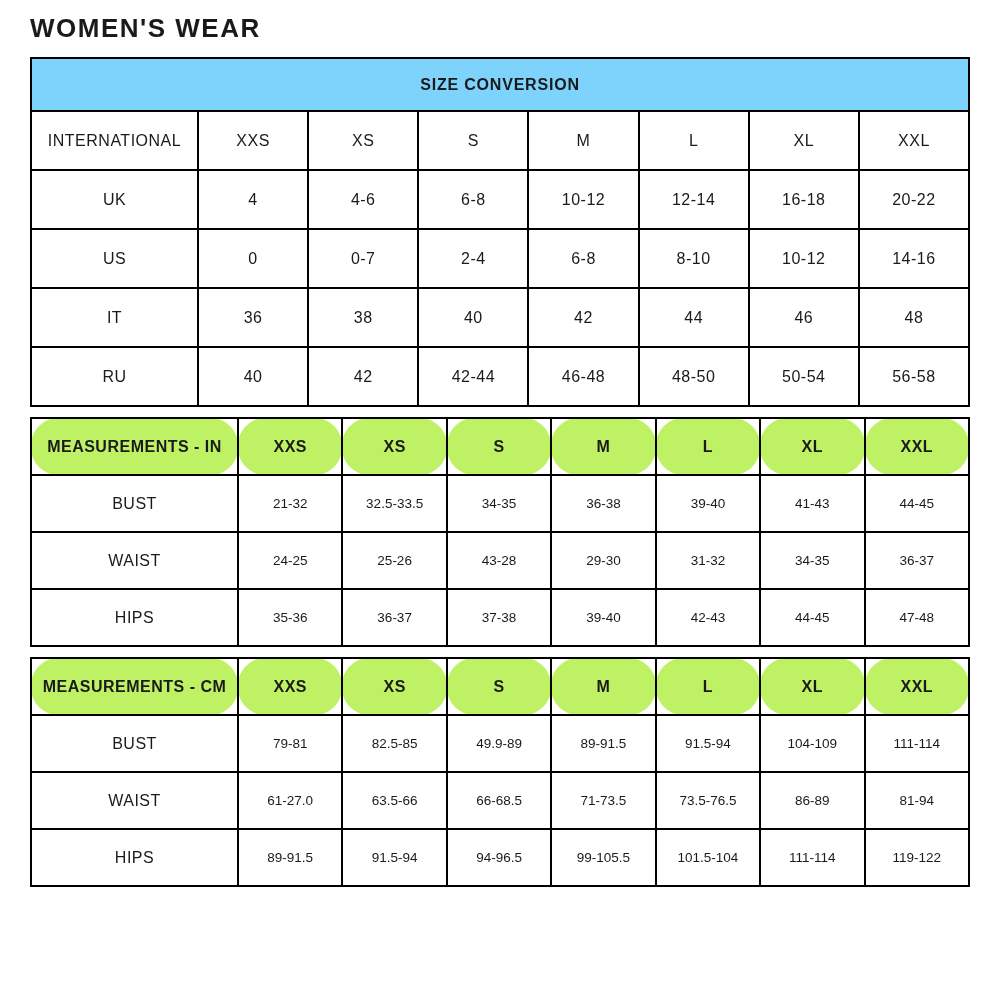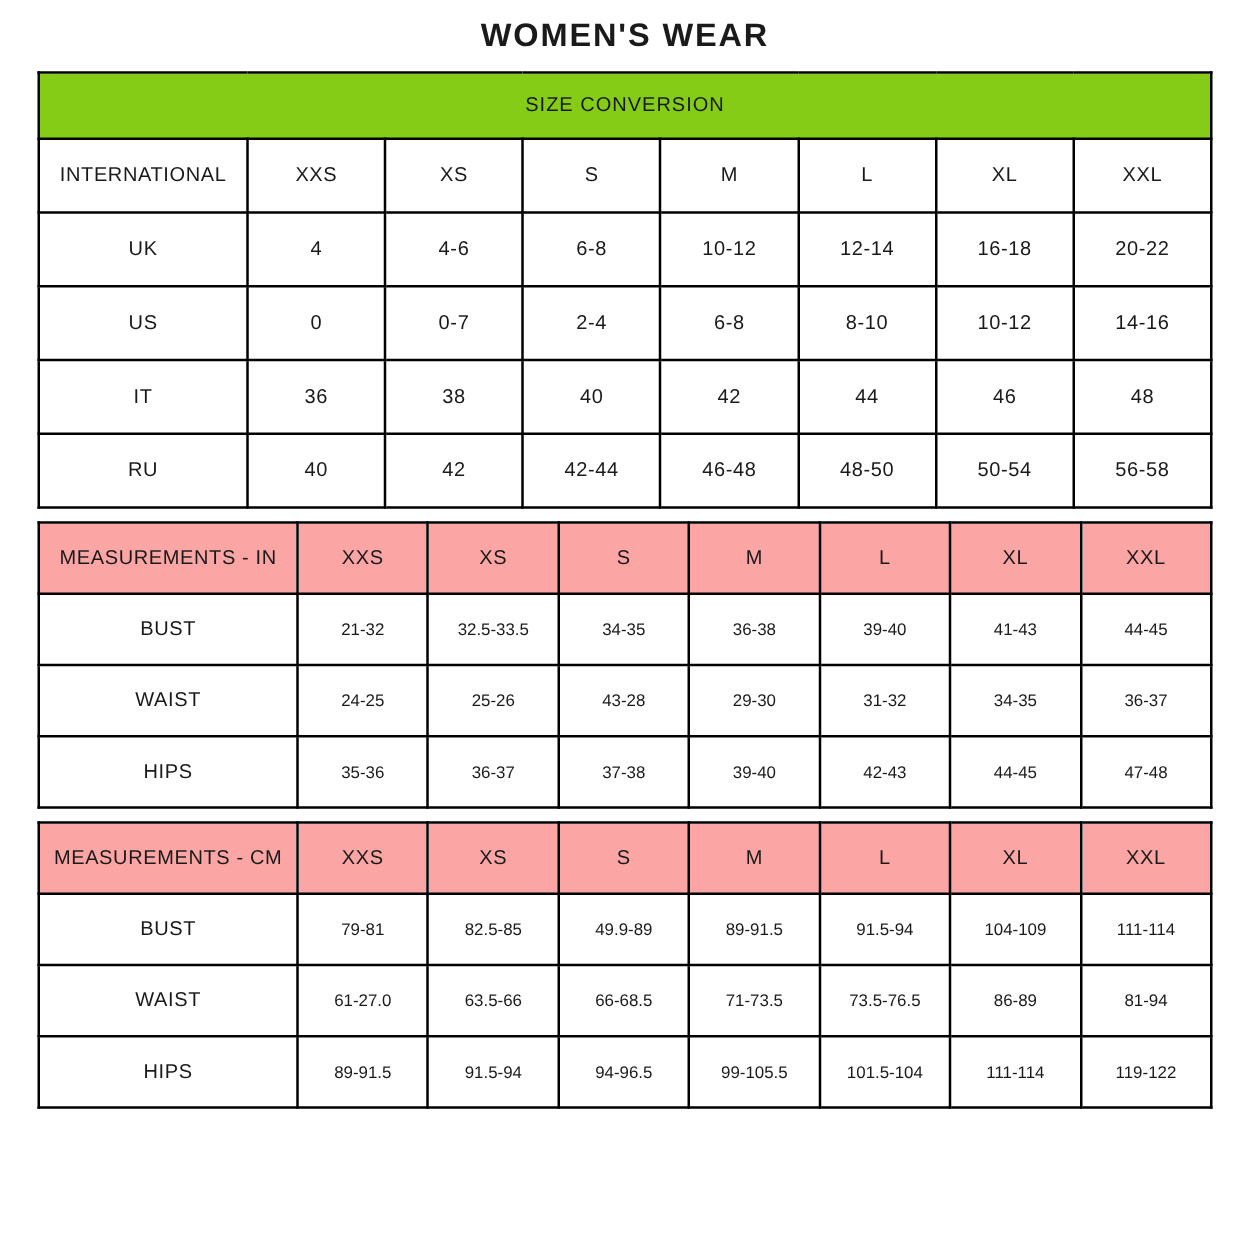--- a/index.html
+++ b/index.html
@@ -4,21 +4,20 @@
 <style>
   html,body { margin:0; padding:0; background:#fff; }
   body {
     width:1000px; height:1000px;
     font-family:"Liberation Sans", sans-serif;
     color:#1a1a1a;
     box-sizing:border-box;
   }
   .page { padding:13px 30px 0 30px; }
   .page-title {
-    text-align:center;
     font-size:26px;
     font-weight:bold;
     letter-spacing:1.5px;
     margin:0 0 13px 0;
   }
   table {
     border-collapse:collapse;
     width:940px;
     table-layout:fixed;
     margin-bottom:10px;
@@ -27,32 +26,33 @@
     border:2px solid #000;
     text-align:center;
     vertical-align:middle;
     overflow:hidden;
     white-space:nowrap;
   }
   
   .t-size td { height:55px; font-size:16px; letter-spacing:0.5px; }
   .t-size .caption-cell {
     height:49px;
-    background:#84cc16;
-    font-weight:normal;
+    background:#7dd3fc;
+    font-weight:bold;
     letter-spacing:0.8px;
   }
   .t-size col.label-col { width:167px; }
   
   .t-meas td { height:53px; }
   .t-meas .head-cell {
-    background:#fca5a5;
-    font-weight:normal;
+    background:#bef264;
+    font-weight:bold;
     font-size:16px;
     letter-spacing:0.5px;
+    border-radius:27px;
   }
   .t-meas .row-label { font-size:16px; letter-spacing:0.5px; }
   .t-meas .val { font-size:13.5px;margin-left:16px; }
   .t-meas col.label-col { width:207px; }
 </style>
 </head>
 <body>
 
 <div class="page">
 

